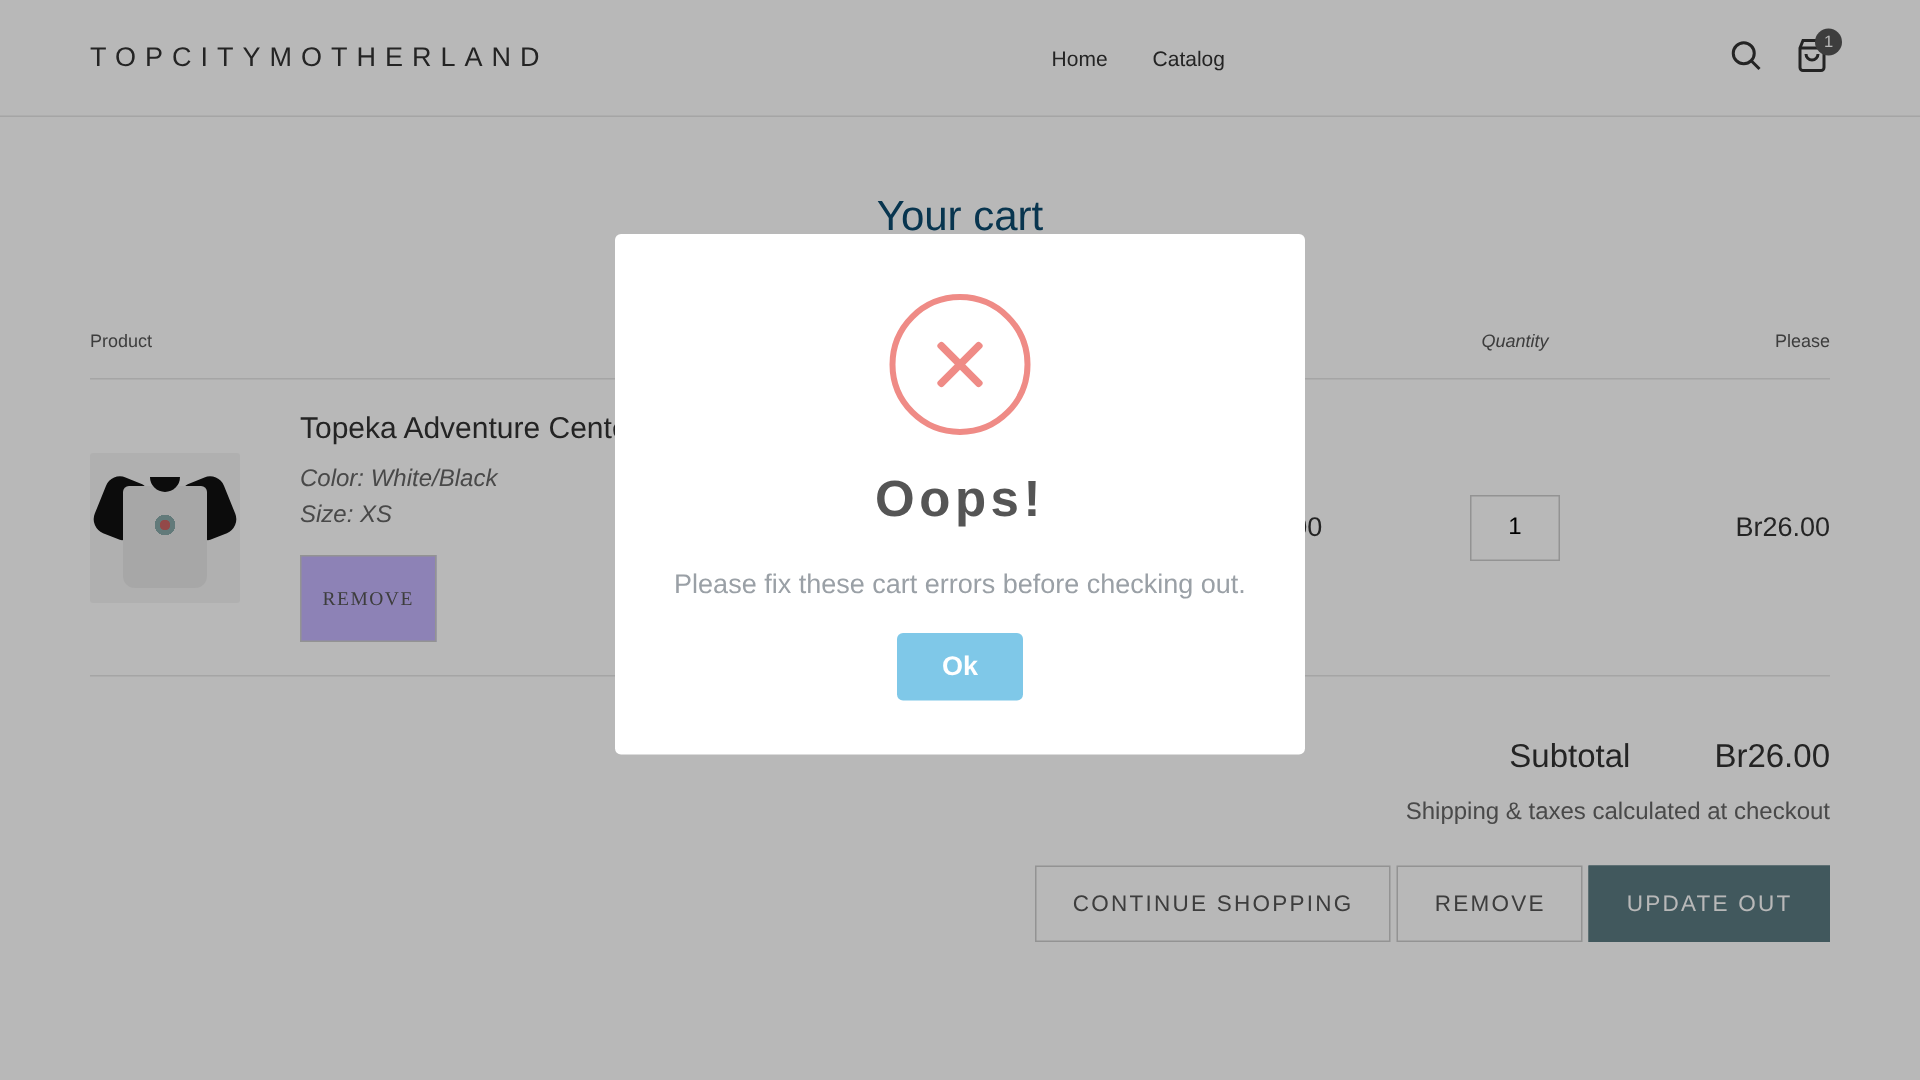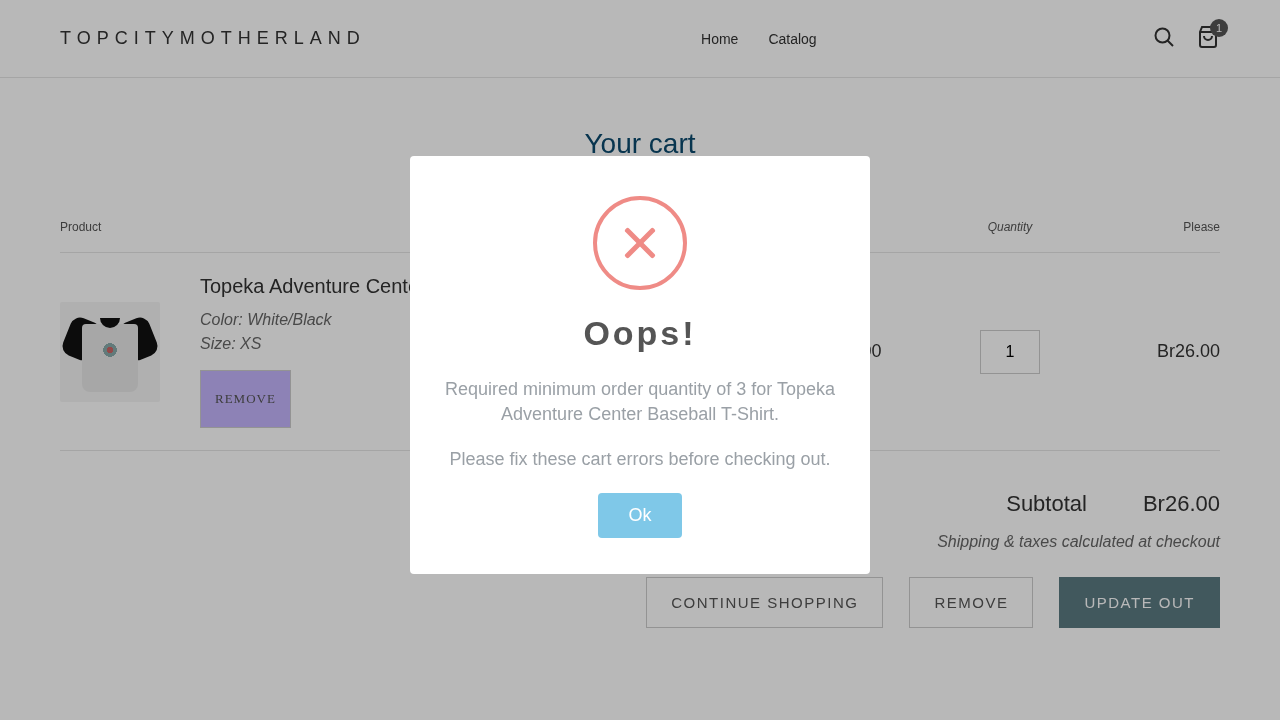--- a/index.html
+++ b/index.html
@@ -36,34 +36,34 @@
 .remove-btn { margin-top: 14px; border: 1px solid #ccc; background: #c4b5fd; padding: 20px 14px; font-size: 13px; letter-spacing: 1px; cursor: pointer; color: #555; font-family: Liberation Serif, serif; }
 
 .price, .total { font-size: 18px; color: #333; }
 .price { text-align: center; }
 .total { text-align: right; }
 .qty-cell { text-align: center; }
 .qty-input { width: 60px; height: 44px; text-align: center; font-size: 16px; border: 1px solid #ccc; }
 
 .summary { margin-top: 40px; text-align: right; }
 .subtotal-row { display: flex; justify-content: flex-end; gap: 56px; font-size: 22px; margin-bottom: 16px; }
-.ship-note { font-style: italic; color: #666; font-size: 16px; margin-bottom: 26px; text-align: right; }
-.actions { display: flex; justify-content: flex-end; gap: 26px; }
+.ship-note { color: #666; font-size: 16px; margin-bottom: 26px; text-align: right; }
+.actions { display: flex; justify-content: flex-end; gap: 4px; }
 .btn { padding: 16px 24px; font-size: 15px; letter-spacing: 1.5px; border: 1px solid #ccc; background: #fff; cursor: pointer; color: #555; }
 .btn-primary { background: #5a7a82; color: #fff; border-color: #5a7a82; }
 
 .overlay { position: absolute; inset: 0; background: rgba(0,0,0,0.28); display: flex; align-items: flex-start; justify-content: center; padding-top: 156px; }
 .modal { width: 460px; background: #fff; border-radius: 4px; padding: 40px 20px 36px; text-align: center; }
 .modal-icon { width: 94px; height: 94px; margin: 0 auto 24px; border: 4px solid #ef8b86; border-radius: 50%; position: relative; }
 .modal-icon::before, .modal-icon::after { content: ""; position: absolute; left: 50%; top: 50%; width: 40px; height: 5px; background: #ef8b86; border-radius: 2px; }
 .modal-icon::before { transform: translate(-50%,-50%) rotate(45deg); }
 .modal-icon::after { transform: translate(-50%,-50%) rotate(-45deg); }
 .modal-title { font-size: 34px; font-weight: 600; letter-spacing: 3px; color: #555; margin-bottom: 24px; }
 .modal-text { color: #9aa0a6; font-size: 18px; line-height: 1.4; margin-bottom: 20px; }
-.modal-btn { background: #7fc8e8; color: #fff; border: none; padding: 12px 30px; font-size: 18px; border-radius: 4px; cursor: pointer; }
+.modal-btn { background: #7fc8e8; color: #fff; border: none; padding: 12px 30px; font-size: 18px; border-radius: 4px; cursor: pointer; font-weight: bold; }
 </style>
 </head>
 <body>
 
 <header class="header">
   <div class="logo">TOPCITYMOTHERLAND</div>
   <nav class="nav">
     <a href="#">Home</a>
     <a href="#">Catalog</a>
   </nav>
@@ -131,17 +131,16 @@
       <button class="btn">REMOVE</button>
       <button class="btn btn-primary">UPDATE OUT</button>
     </div>
   </div>
 </div>
 
 <div class="overlay">
   <div class="modal">
     <div class="modal-icon"></div>
     <div class="modal-title">Oops!</div>
-    <div class="modal-text">Required minimum order quantity of 3 for Topeka Adventure Center Baseball T-Shirt.</div>
     <div class="modal-text">Please fix these cart errors before checking out.</div>
     <button class="modal-btn">Ok</button>
   </div>
 </div>
 
 </body></html>

